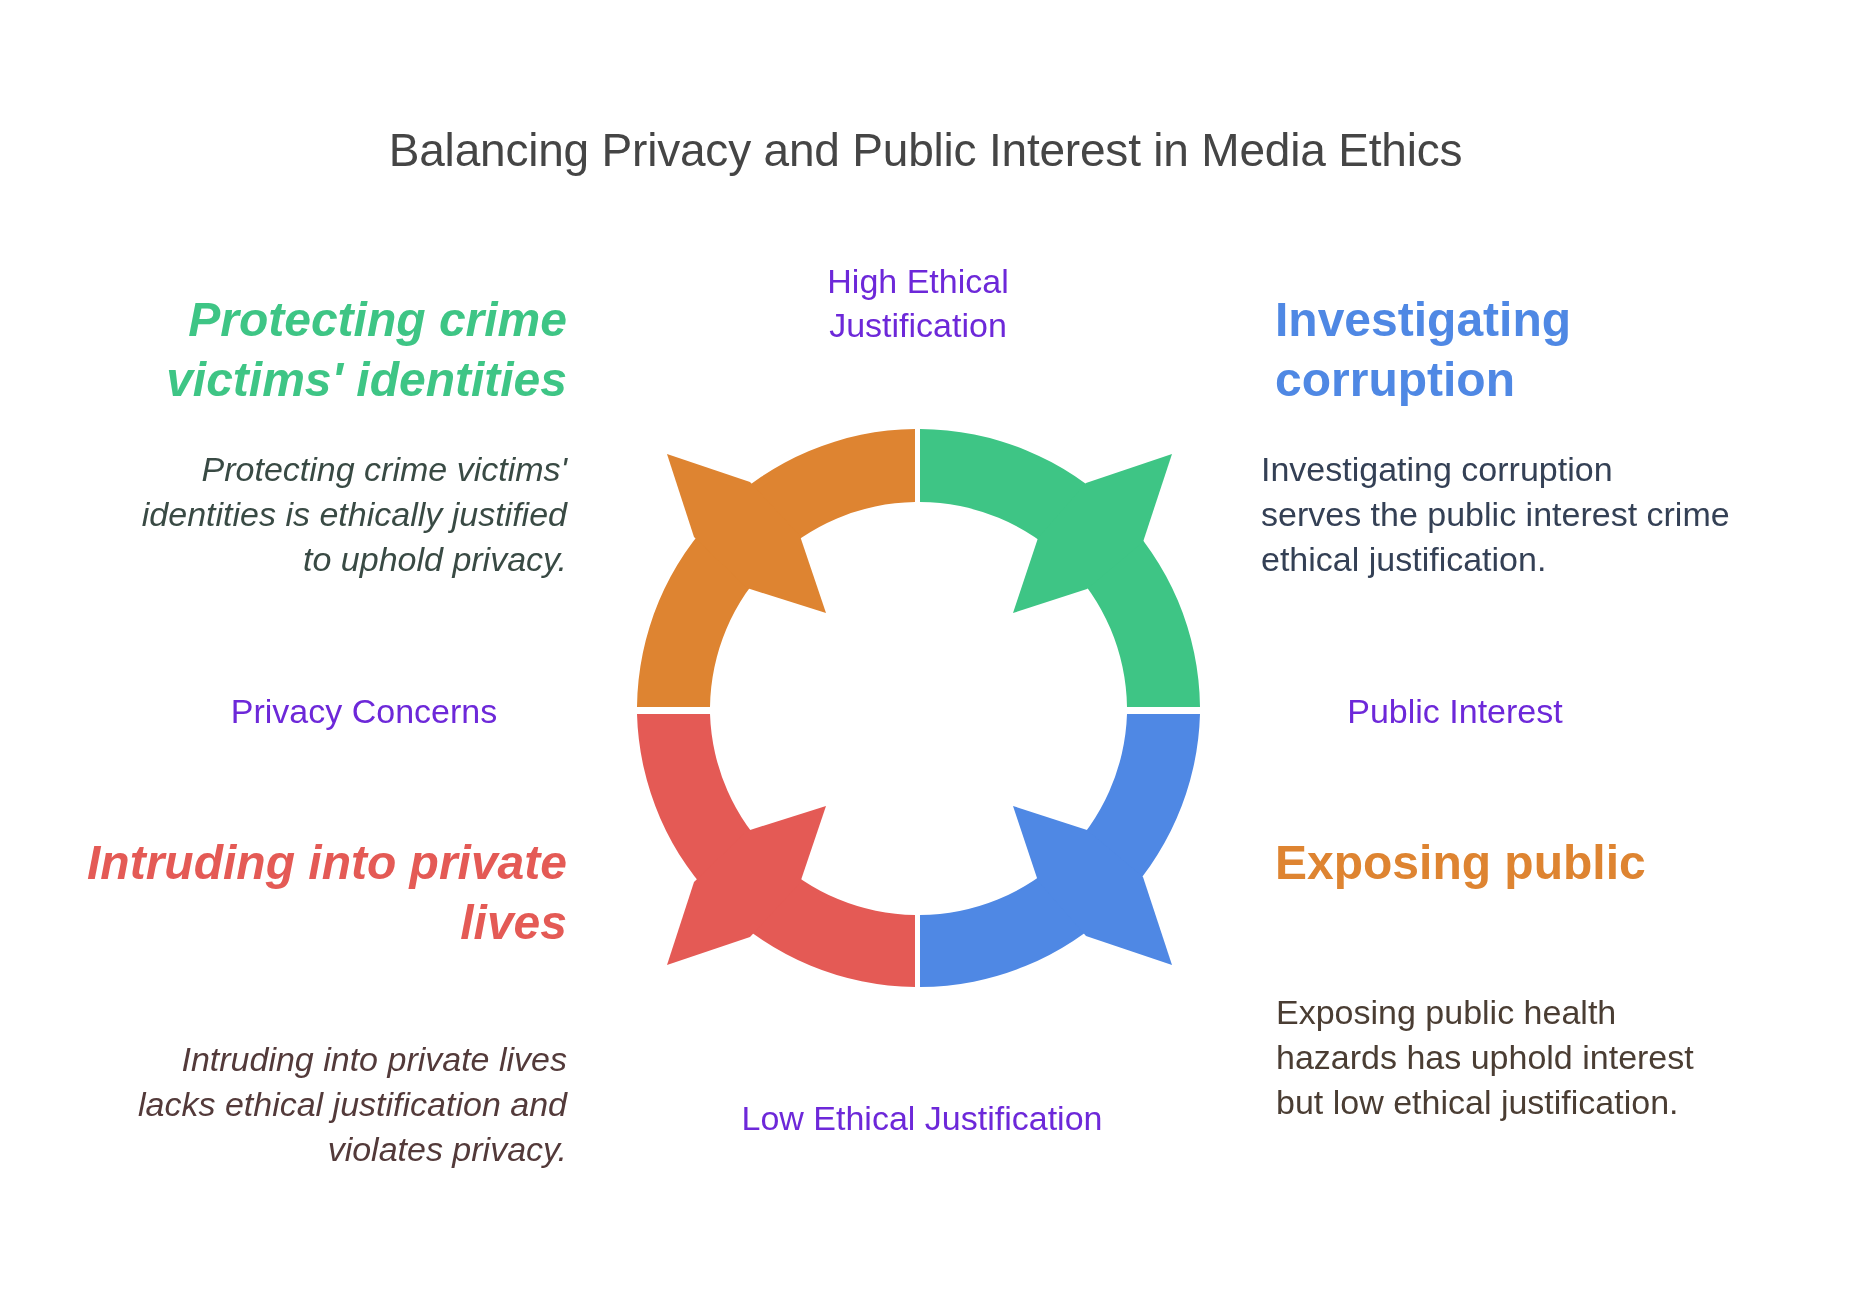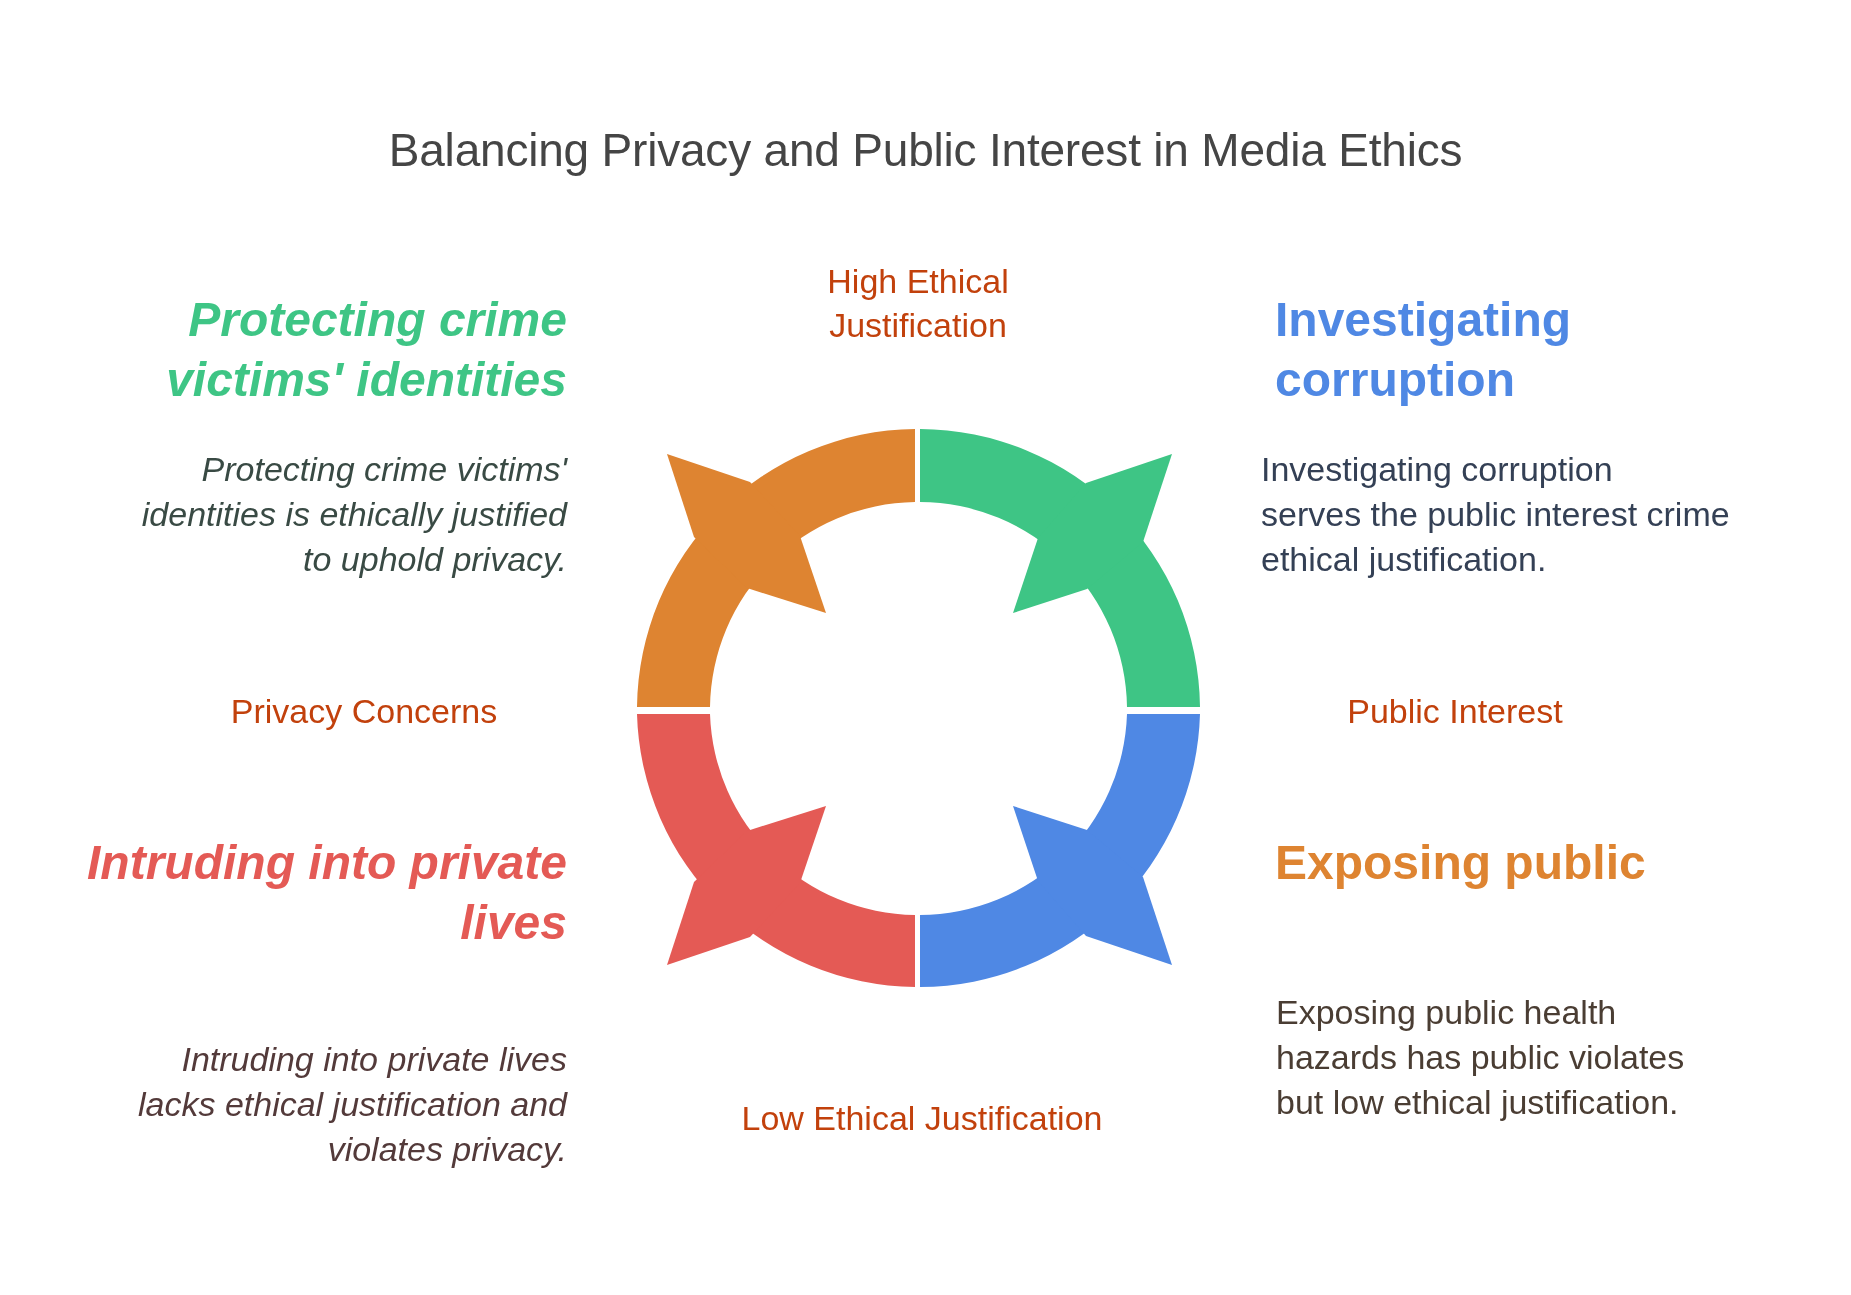--- a/index.html
+++ b/index.html
@@ -1,20 +1,20 @@
 <!DOCTYPE html>
 <html><head>
 <meta charset="utf-8">
 <style>
   html, body { margin: 0; padding: 0; background: #ffffff; }
   body { width: 1851px; height: 1295px; position: relative; overflow: hidden;
          font-family: "Liberation Sans", "DejaVu Sans", sans-serif; }
   .title { position: absolute; left: 0; width: 1851px; top: 122px; text-align: center;
            font-size: 46px; color: #454545; line-height: 56px; letter-spacing: -0.2px; }
-  .axis { position: absolute; font-size: 34px; color: #c2410c; line-height: 44px; text-align: center; }
+  .axis { position: absolute; font-size: 34px; color: #6d28d9; line-height: 44px; text-align: center; }
   .axis-top { left: 718px; width: 400px; top: 259px; }
   .axis-top span { display: block; }
   .axis-left { left: 164px; width: 400px; top: 689px; }
   .axis-right { left: 1255px; width: 400px; top: 689px; }
   .axis-bottom { left: 672px; width: 500px; top: 1096px; }
 
   .heading { position: absolute; font-weight: bold; font-size: 48px; line-height: 60px; width: 500px; }
   .heading span, .body span { display: block; }
   .body { position: absolute; font-size: 34px; line-height: 45px; width: 520px; }
   .right-align { text-align: right; font-style: italic; }
@@ -95,15 +95,15 @@
   <span>Intruding into private lives</span>
   <span>lacks ethical justification and</span>
   <span>violates privacy.</span>
 </div>
 
 <div id="h-br" class="heading left-align">
   <span>Exposing public</span>
 </div>
 <div id="b-br" class="body left-align">
   <span>Exposing public health</span>
-  <span>hazards has public violates</span>
+  <span>hazards has uphold interest</span>
   <span>but low ethical justification.</span>
 </div>
 
 </body></html>

